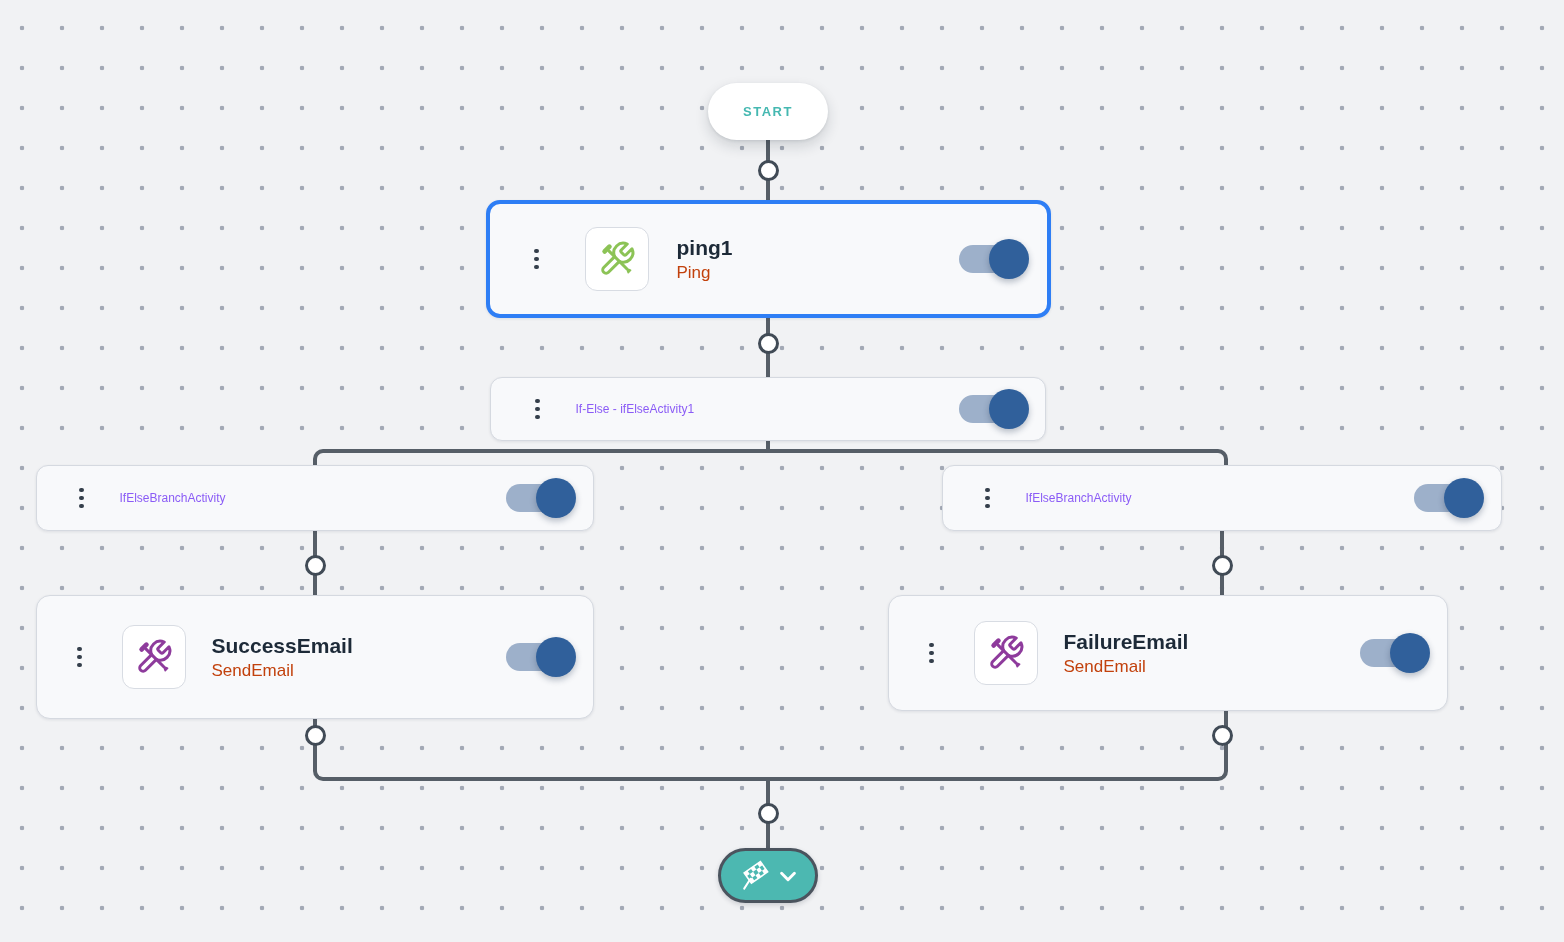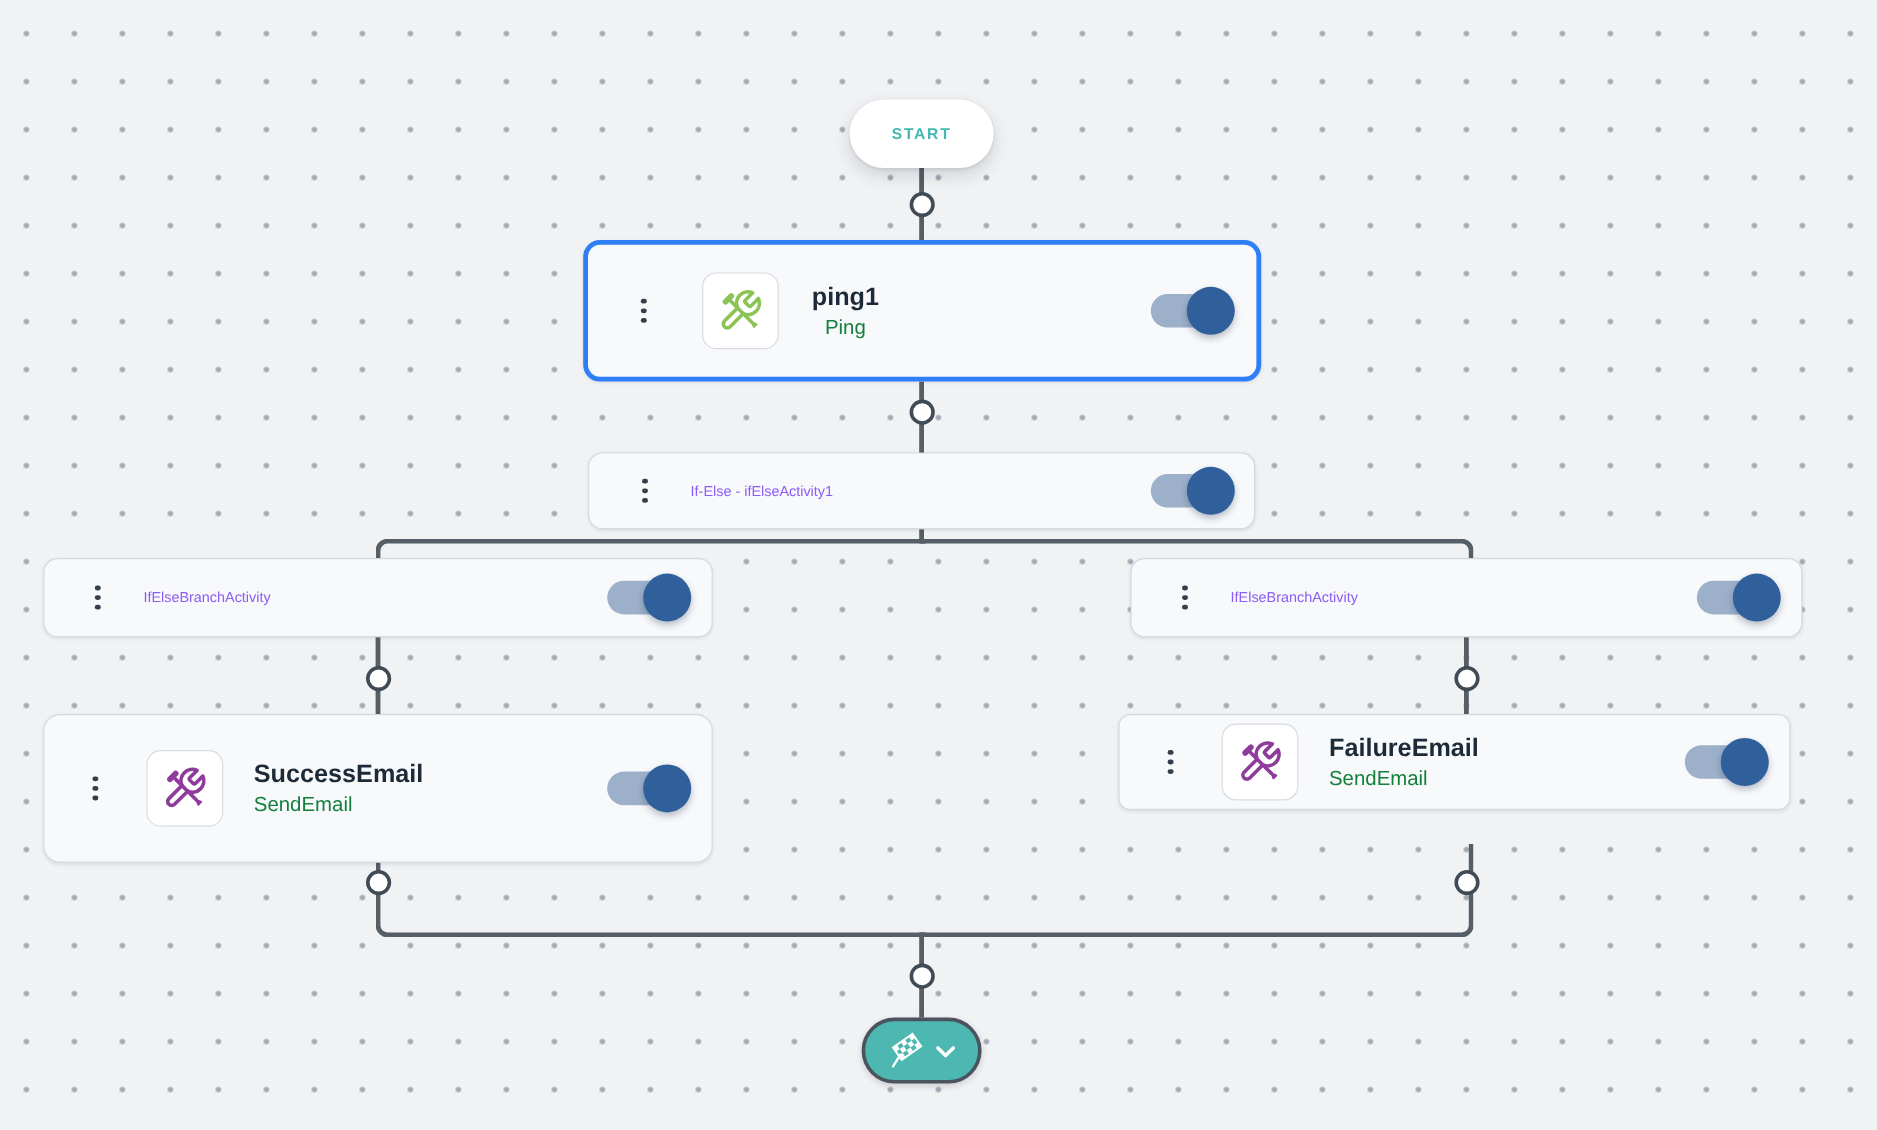--- a/index.html
+++ b/index.html
@@ -50,21 +50,21 @@
   .kebab{display:flex;flex-direction:column;gap:3.5px;align-items:center;cursor:pointer;padding:6px;}
   .kebab i{width:4.5px;height:4.5px;border-radius:50%;background:#353f4b;display:block;}
   .icon-box{
     width:64px;height:64px;border-radius:12px;background:#ffffff;border:1.5px solid #d8dce3;
     box-sizing:border-box;display:flex;align-items:center;justify-content:center;flex:0 0 auto;
   }
   .icon-green{color:#8cc356;}
   .icon-purple{color:#8e3b9c;}
   .txt-stack{display:flex;flex-direction:column;justify-content:center;}
   .title{font-size:21px;font-weight:700;color:#1d2a38;line-height:27px;}
-  .subtitle{font-size:17px;font-weight:400;color:#15803d;line-height:23px;}
+  .subtitle{font-size:17px;font-weight:400;color:#c2410c;line-height:23px;}
   .single-title{font-size:12px;font-weight:400;color:#8b5cf6;}
   
   .toggle{position:relative;width:70px;height:40px;margin-left:auto;flex:0 0 aupx;cursor:pointer;flex-shrink:0;}
   .toggle .track{position:absolute;left:0;top:6px;width:64px;height:28px;border-radius:14px;background:#9db0ca;}
   .toggle .knob{position:absolute;right:0;top:0;width:40px;height:40px;border-radius:50%;background:#30609b;box-shadow:0 3px 6px rgba(25,45,75,.30);}
 </style>
 </head>
 <body>
 
 <div class="canvas">
@@ -99,21 +99,21 @@
         <i></i>
       </div>
     <div class="icon-box icon-green" style="margin-left:40px;">
       <svg width="38" height="38" viewBox="0 0 24 24" fill="none" stroke="currentColor" stroke-width="1.9" stroke-linecap="round" stroke-linejoin="round">
         <path d="M14.7 6.3a1 1 0 0 0 0 1.4l1.6 1.6a1 1 0 0 0 1.4 0l3.77-3.77a6 6 0 0 1-7.94 7.94l-6.91 6.91a2.12 2.12 0 0 1-3-3l6.91-6.91a6 6 0 0 1 7.94-7.94l-3.76 3.76z"></path>
         <path d="M4.2 7.2 L7.2 4.2" stroke-width="3"></path>
         <path d="M7 7 L18 18"></path>
         <path d="M18 18 l2.6 1.1 -1.5 1.5 -1.1 -2.6z" fill="currentColor" stroke-width="1"></path>
       </svg>
     </div>
-    <div class="txt-stack" style="margin-left:28px;align-items:center;">
+    <div class="txt-stack" style="margin-left:28px;">
       <div class="title">ping1</div>
       <div class="subtitle">Ping</div>
     </div>
     <div class="toggle" style="margin-right:18px;">
       <span class="track"></span>
       <span class="knob"></span>
     </div>
   </div>
 
   <div class="card" style="left:490px;top:377px;width:556px;height:64px;">
@@ -172,21 +172,21 @@
     <div class="txt-stack" style="margin-left:26px;">
       <div class="title">SuccessEmail</div>
       <div class="subtitle">SendEmail</div>
     </div>
     <div class="toggle" style="margin-right:17px;">
       <span class="track"></span>
       <span class="knob"></span>
     </div>
   </div>
 
-  <div class="card rich" style="left:932px;top:595px;width:560px;height:80px;border-radius:10px;">
+  <div class="card rich" style="left:888px;top:595px;width:560px;height:116px;">
     <div class="kebab" style="margin-left:34px;">
         <i></i>
         <i></i>
         <i></i>
       </div>
     <div class="icon-box icon-purple" style="margin-left:34px;">
       <svg width="38" height="38" viewBox="0 0 24 24" fill="none" stroke="currentColor" stroke-width="1.9" stroke-linecap="round" stroke-linejoin="round">
         <path d="M14.7 6.3a1 1 0 0 0 0 1.4l1.6 1.6a1 1 0 0 0 1.4 0l3.77-3.77a6 6 0 0 1-7.94 7.94l-6.91 6.91a2.12 2.12 0 0 1-3-3l6.91-6.91a6 6 0 0 1 7.94-7.94l-3.76 3.76z"></path>
         <path d="M4.2 7.2 L7.2 4.2" stroke-width="3"></path>
         <path d="M7 7 L18 18"></path>

